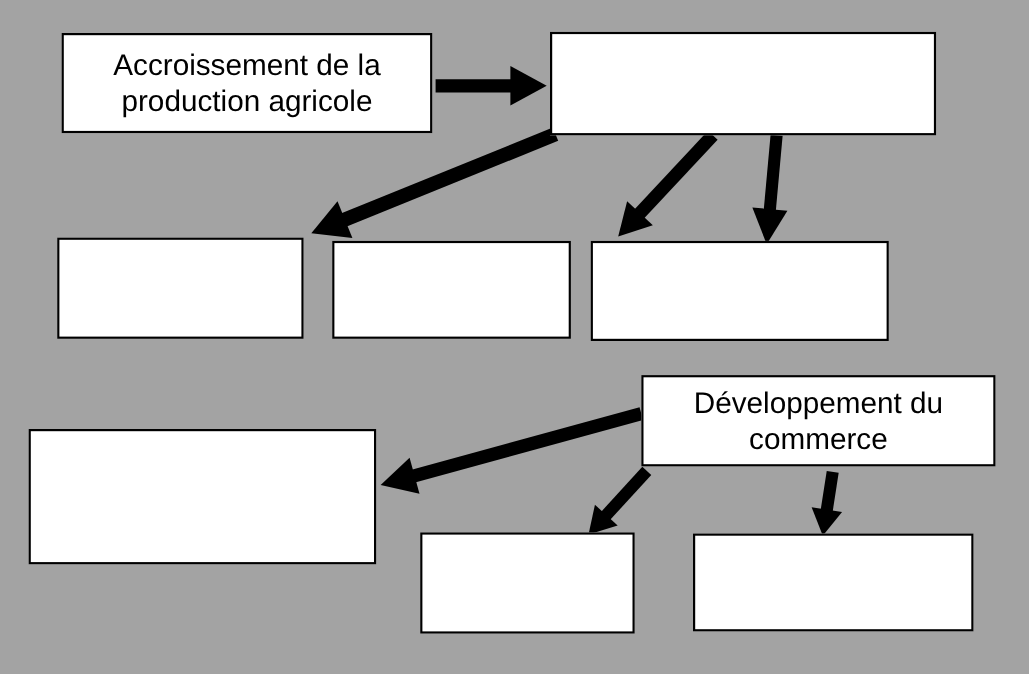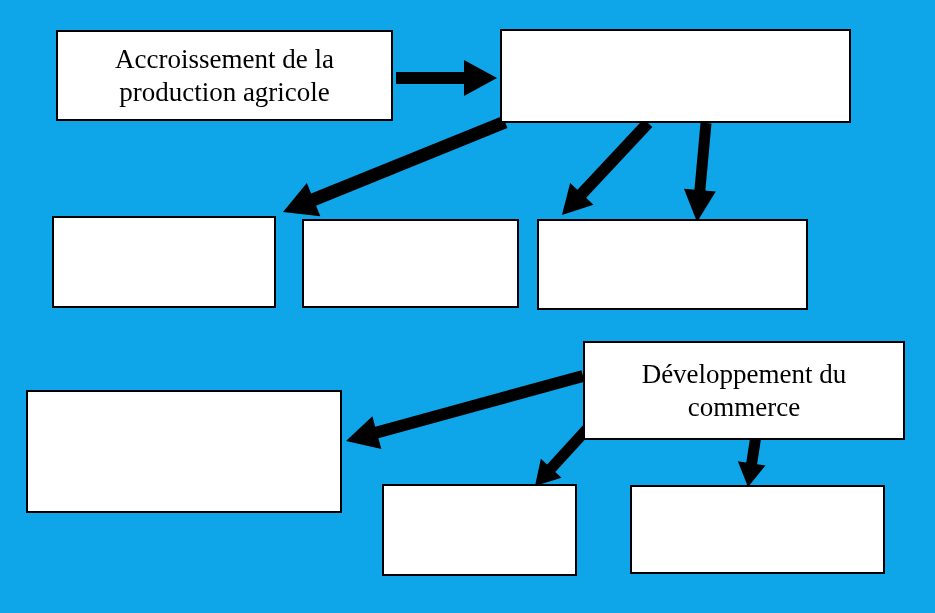--- a/index.html
+++ b/index.html
@@ -4,23 +4,23 @@
 <style>
   html, body {
     margin: 0;
     padding: 0;
     background: #ffffff;
   }
   #stage {
     position: relative;
     width: 935px;
     height: 613px;
-    background: #0ea5e9;
+    background: #a3a3a3;
     overflow: hidden;
-    font-family: Liberation Serif, serif;
+    font-family: Liberation Sans, sans-serif;
   }
   #arrows-layer {
     position: absolute;
     left: 0;
     top: 0;
     width: 935px;
     height: 613px;
     display: block;
   }
   .node {
@@ -91,21 +91,21 @@
     </div>
     <div class="node" style="left: 302px; top: 219px; width: 217px; height: 89px; border-width: 2px; background: rgb(255, 255, 255); border-color: rgb(0, 0, 0);">
       <span class="node-label" style="color: rgb(0, 0, 0);"></span>
     </div>
     <div class="node" style="left: 537px; top: 219px; width: 271px; height: 91px; border-width: 2px; background: rgb(255, 255, 255); border-color: rgb(0, 0, 0);">
       <span class="node-label" style="color: rgb(0, 0, 0);"></span>
     </div>
     <div class="node" style="left: 26px; top: 390px; width: 316px; height: 123px; border-width: 2px; background: rgb(255, 255, 255); border-color: rgb(0, 0, 0);">
       <span class="node-label" style="color: rgb(0, 0, 0);"></span>
     </div>
-    <div class="node" style="left: 583px; top: 341px; width: 322px; height: 99px; border-width: 2.5px; background: rgb(255, 255, 255); border-color: rgb(0, 0, 0);">
+    <div class="node" style="left: 583px; top: 341px; width: 322px; height: 83px; border-width: 2.5px; background: rgb(255, 255, 255); border-color: rgb(0, 0, 0);">
       <span class="node-label" style="color: rgb(0, 0, 0);">Développement du
 commerce</span>
     </div>
     <div class="node" style="left: 382px; top: 484px; width: 195px; height: 92px; border-width: 2px; background: rgb(255, 255, 255); border-color: rgb(0, 0, 0);">
       <span class="node-label" style="color: rgb(0, 0, 0);"></span>
     </div>
     <div class="node" style="left: 630px; top: 485px; width: 255px; height: 89px; border-width: 2px; background: rgb(255, 255, 255); border-color: rgb(0, 0, 0);">
       <span class="node-label" style="color: rgb(0, 0, 0);"></span>
     </div>
   </div>

